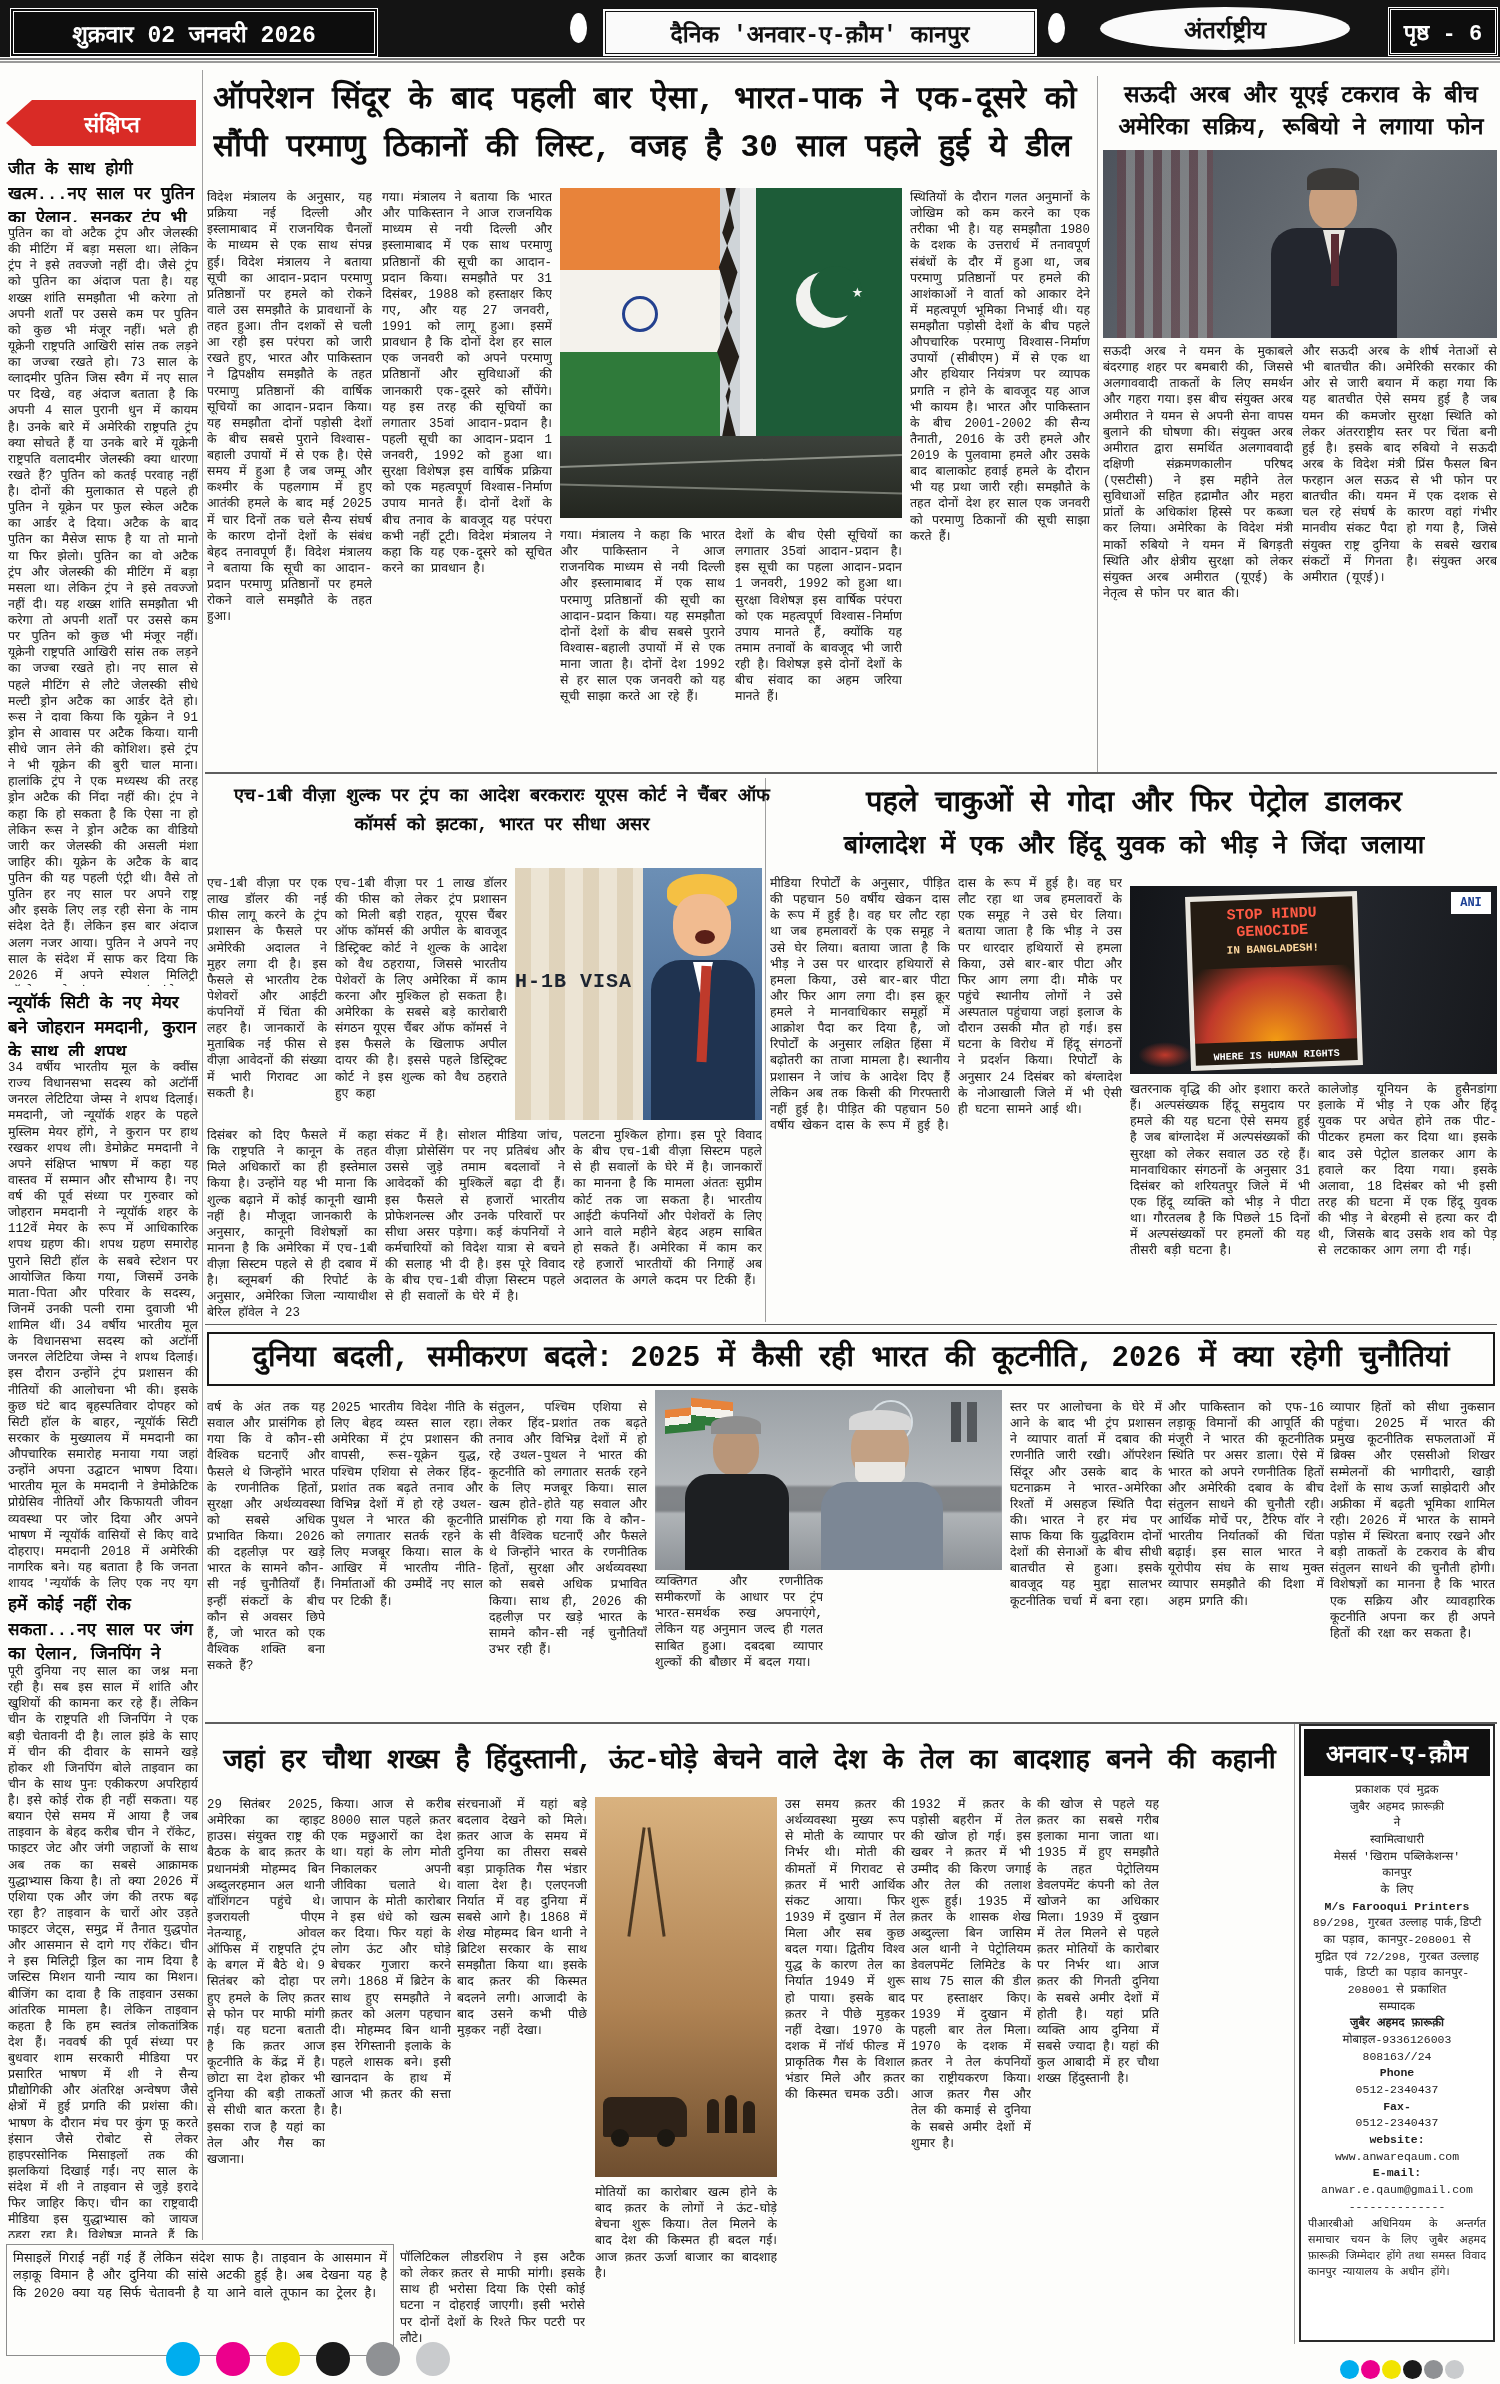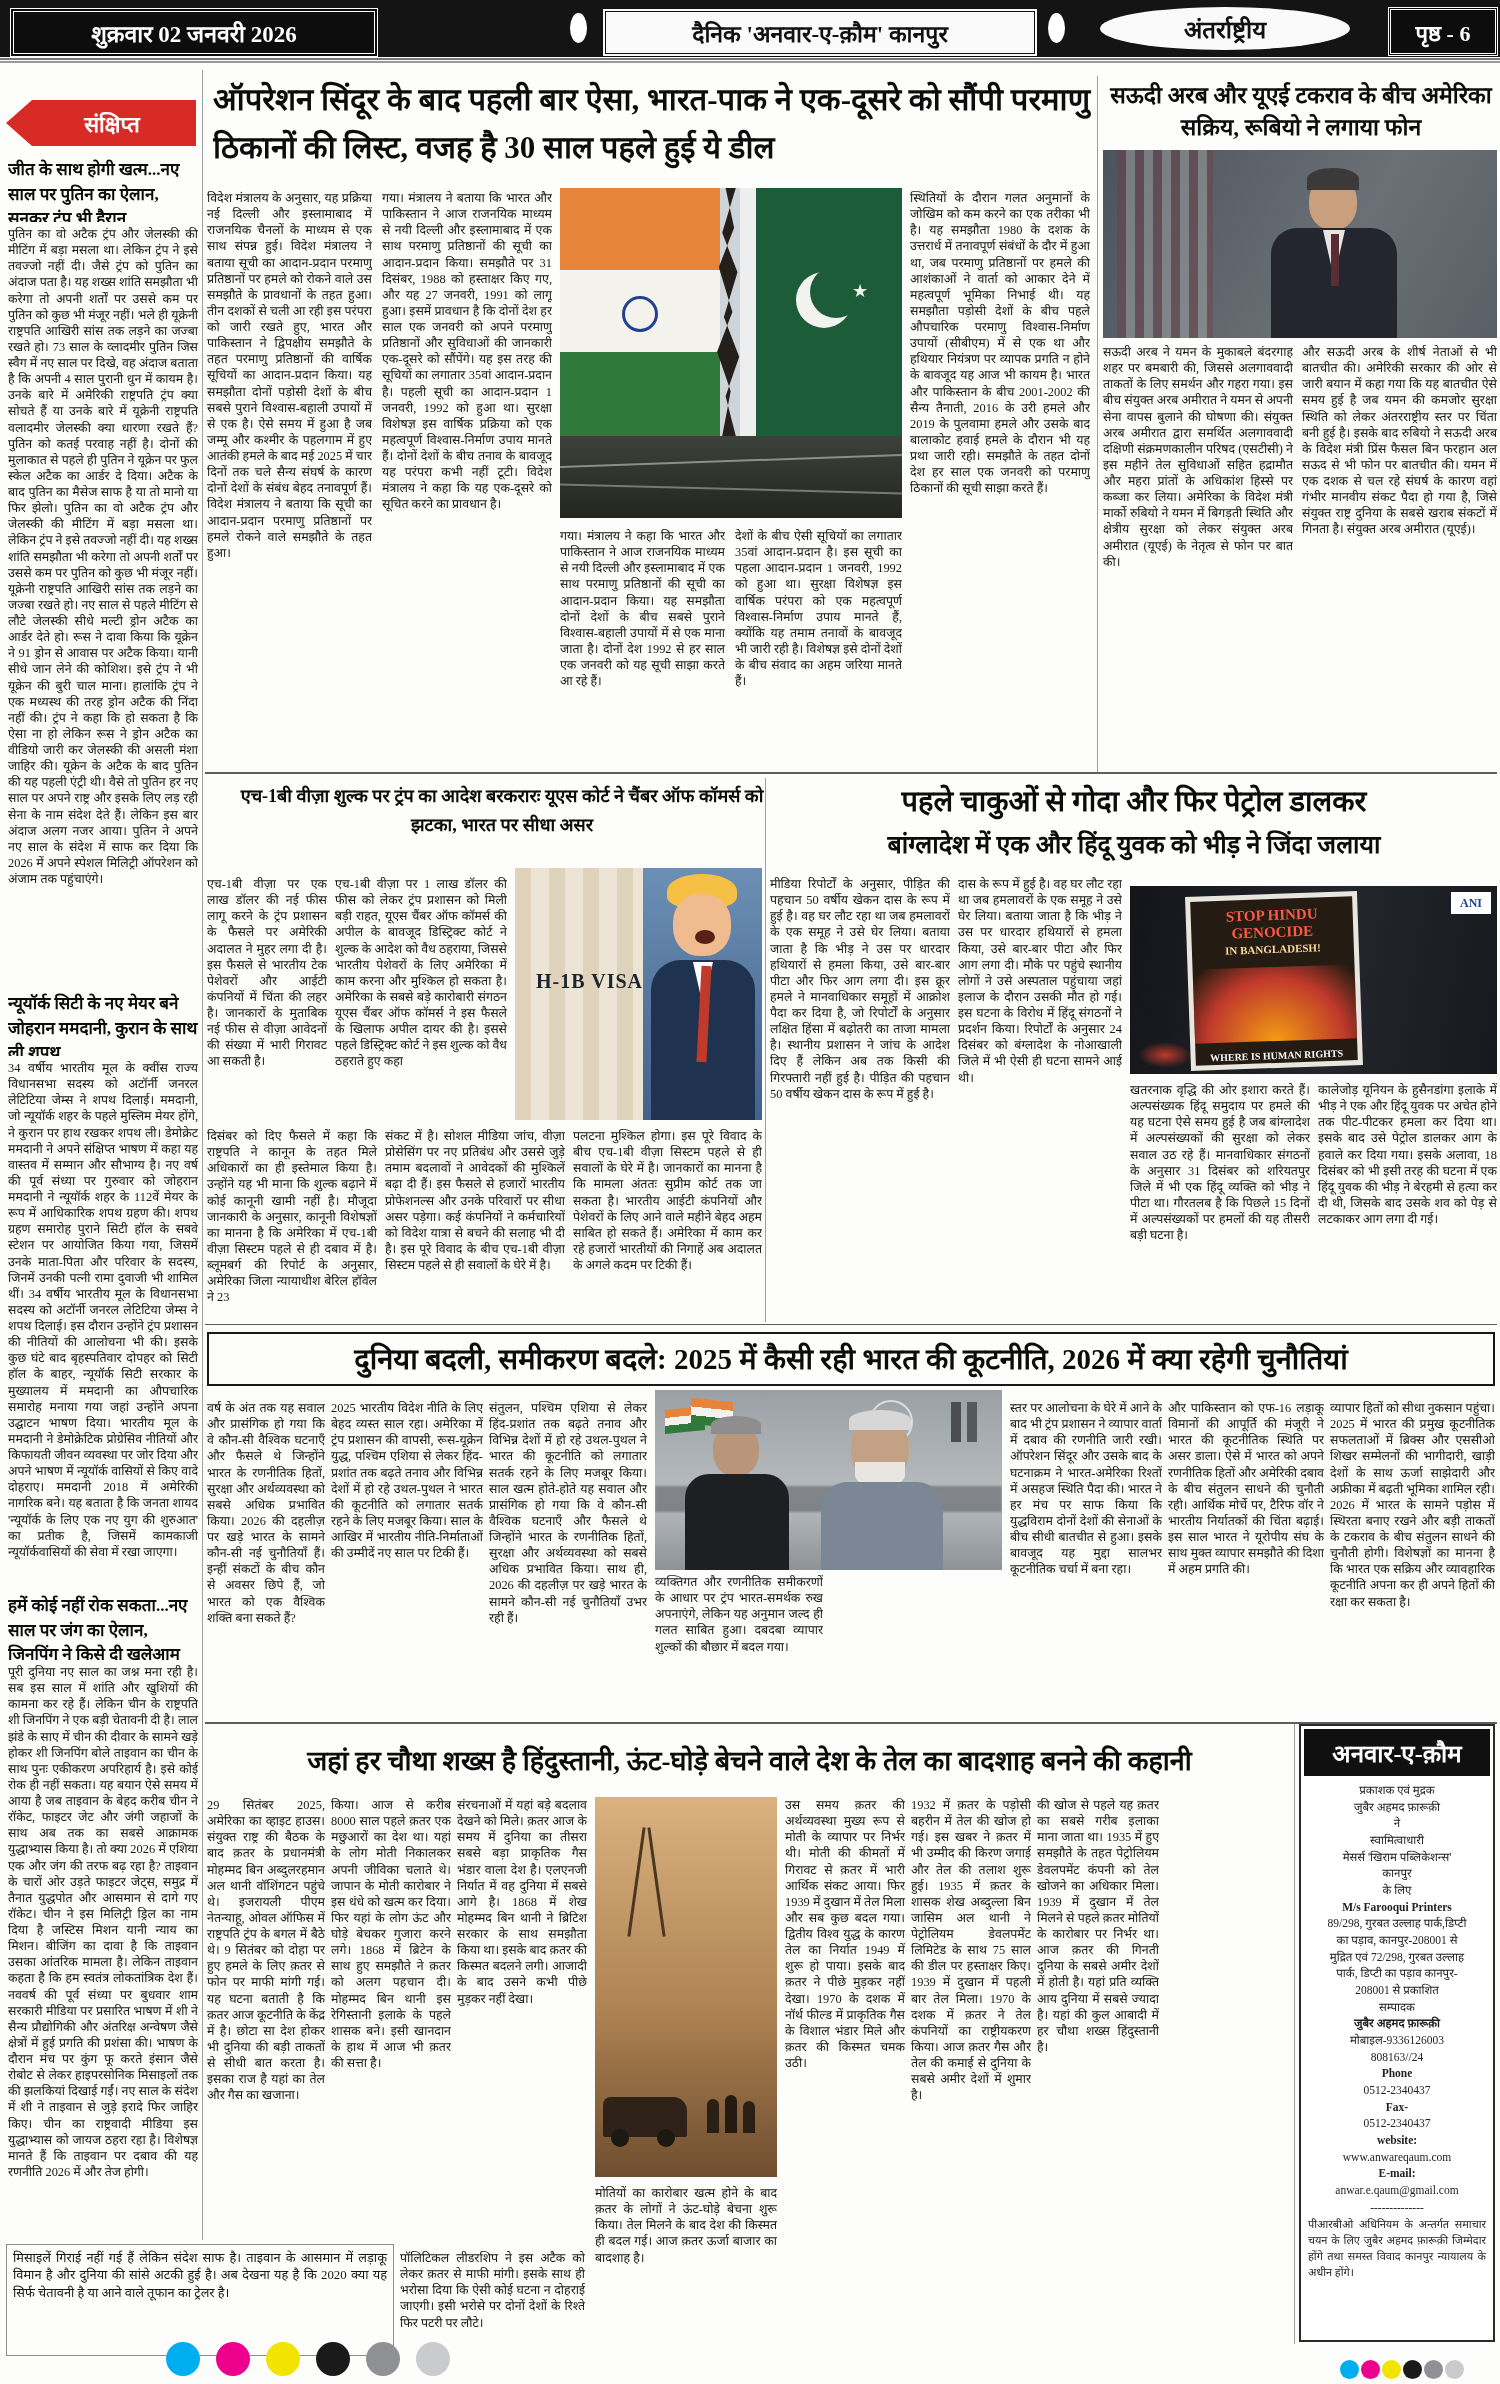--- a/index.html
+++ b/index.html
@@ -1,17 +1,17 @@
 <!DOCTYPE html>
 <html><head>
 <meta charset="utf-8">
 <style>
   html,body{margin:0;padding:0;background:#e9e9e9;}
   .page{position:relative;width:1500px;height:2384px;background:#fdfdfb;margin:0 auto;
-        font-family:Liberation Serif, serif;overflow:hidden;}
+        font-family:Liberation Mono, monospace;overflow:hidden;}
   
   .topbar{position:absolute;left:0;top:0;width:1500px;height:57px;background:#141414;}
   .hbox{position:absolute;display:flex;align-items:center;justify-content:center;font-weight:bold;}
   .datebox{left:10px;top:8px;width:360px;height:41px;background:#0d0d0d;color:#fff;
            border:4px double #fff;font-size:23px;}
   .namebox{left:602px;top:8px;width:428px;height:41px;background:#fafafa;color:#111;
            border:4px double #111;font-size:23px;}
   .sectoval{left:1100px;top:7px;width:250px;height:43px;background:#fafafa;color:#111;
             border-radius:50%;font-size:24px;}
   .pagebox{left:1388px;top:7px;width:104px;height:43px;background:#0d0d0d;color:#fff;
@@ -117,21 +117,21 @@
   </div>
   <div class="col" style="left:1103px;top:344px;width:190px;height:428px">सऊदी अरब ने यमन के मुकाबले बंदरगाह शहर पर बमबारी की, जिससे अलगाववादी ताकतों के लिए समर्थन और गहरा गया। इस बीच संयुक्त अरब अमीरात ने यमन से अपनी सेना वापस बुलाने की घोषणा की। संयुक्त अरब अमीरात द्वारा समर्थित अलगाववादी दक्षिणी संक्रमणकालीन परिषद (एसटीसी) ने इस महीने तेल सुविधाओं सहित हद्रामौत और महरा प्रांतों के अधिकांश हिस्से पर कब्जा कर लिया। अमेरिका के विदेश मंत्री मार्को रुबियो ने यमन में बिगड़ती स्थिति और क्षेत्रीय सुरक्षा को लेकर संयुक्त अरब अमीरात (यूएई) के नेतृत्व से फोन पर बात की।</div>
   <div class="col" style="left:1302px;top:344px;width:195px;height:428px">और सऊदी अरब के शीर्ष नेताओं से भी बातचीत की। अमेरिकी सरकार की ओर से जारी बयान में कहा गया कि यह बातचीत ऐसे समय हुई है जब यमन की कमजोर सुरक्षा स्थिति को लेकर अंतरराष्ट्रीय स्तर पर चिंता बनी हुई है। इसके बाद रुबियो ने सऊदी अरब के विदेश मंत्री प्रिंस फैसल बिन फरहान अल सऊद से भी फोन पर बातचीत की। यमन में एक दशक से चल रहे संघर्ष के कारण वहां गंभीर मानवीय संकट पैदा हो गया है, जिसे संयुक्त राष्ट्र दुनिया के सबसे खराब संकटों में गिनता है। संयुक्त अरब अमीरात (यूएई)।</div>
 
   <div class="hl hlc" style="left:227px;top:782px;width:550px;height:88px;font-size:18px;line-height:1.6">एच-1बी वीज़ा शुल्क पर ट्रंप का आदेश बरकरारः यूएस कोर्ट ने चैंबर ऑफ कॉमर्स को झटका, भारत पर सीधा असर</div>
   <div class="col" style="left:207px;top:876px;width:120px;height:244px">एच-1बी वीज़ा पर एक लाख डॉलर की नई फीस लागू करने के ट्रंप प्रशासन के फैसले पर अमेरिकी अदालत ने मुहर लगा दी है। इस फैसले से भारतीय टेक पेशेवरों और आईटी कंपनियों में चिंता की लहर है। जानकारों के मुताबिक नई फीस से वीज़ा आवेदनों की संख्या में भारी गिरावट आ सकती है।</div>
   <div class="col" style="left:335px;top:876px;width:172px;height:244px">एच-1बी वीज़ा पर 1 लाख डॉलर की फीस को लेकर ट्रंप प्रशासन को मिली बड़ी राहत, यूएस चैंबर ऑफ कॉमर्स की अपील के बावजूद डिस्ट्रिक्ट कोर्ट ने शुल्क के आदेश को वैध ठहराया, जिससे भारतीय पेशेवरों के लिए अमेरिका में काम करना और मुश्किल हो सकता है। अमेरिका के सबसे बड़े कारोबारी संगठन यूएस चैंबर ऑफ कॉमर्स ने इस फैसले के खिलाफ अपील दायर की है। इससे पहले डिस्ट्रिक्ट कोर्ट ने इस शुल्क को वैध ठहराते हुए कहा</div>
   <div class="ph" style="left:515px;top:868px;width:247px;height:252px">
     <div style="position:absolute;left:0;top:0;width:128px;height:100%;background:#ece4d4">
       <div style="position:absolute;inset:0;opacity:.5;background:repeating-linear-gradient(90deg,#d3c2a2 0 16px,#ece4d4 16px 34px)"></div>
-      <div style="position:absolute;left:0;top:102px;width:128px;text-align:right;font-weight:bold;font-size:20px;color:#1c2430;letter-spacing:1px">H-1B VISA</div>
+      <div style="position:absolute;left:0;top:102px;width:128px;text-align:left;font-weight:bold;font-size:20px;color:#1c2430;letter-spacing:1px">H-1B VISA</div>
     </div>
     <div style="position:absolute;right:0;top:0;width:119px;height:100%;background:linear-gradient(#6c8fb5,#41628c)">
       <div style="position:absolute;left:24px;top:6px;width:70px;height:34px;border-radius:60% 60% 40% 40%;background:#f5c043"></div>
       <div style="position:absolute;left:30px;top:26px;width:58px;height:62px;border-radius:45%;background:#f1bb90"></div>
       <div style="position:absolute;left:52px;top:62px;width:20px;height:14px;border-radius:50%;background:#5a1f17"></div>
       <div style="position:absolute;left:8px;top:92px;width:104px;height:160px;border-radius:30px 30px 0 0;background:#1f3350"></div>
       <div style="position:absolute;left:50px;top:94px;width:20px;height:44px;background:#fff;clip-path:polygon(0 0,100% 0,50% 100%)"></div>
       <div style="position:absolute;left:56px;top:98px;width:10px;height:96px;background:#bf3a2b;transform:rotate(3deg)"></div>
     </div>
   </div>

